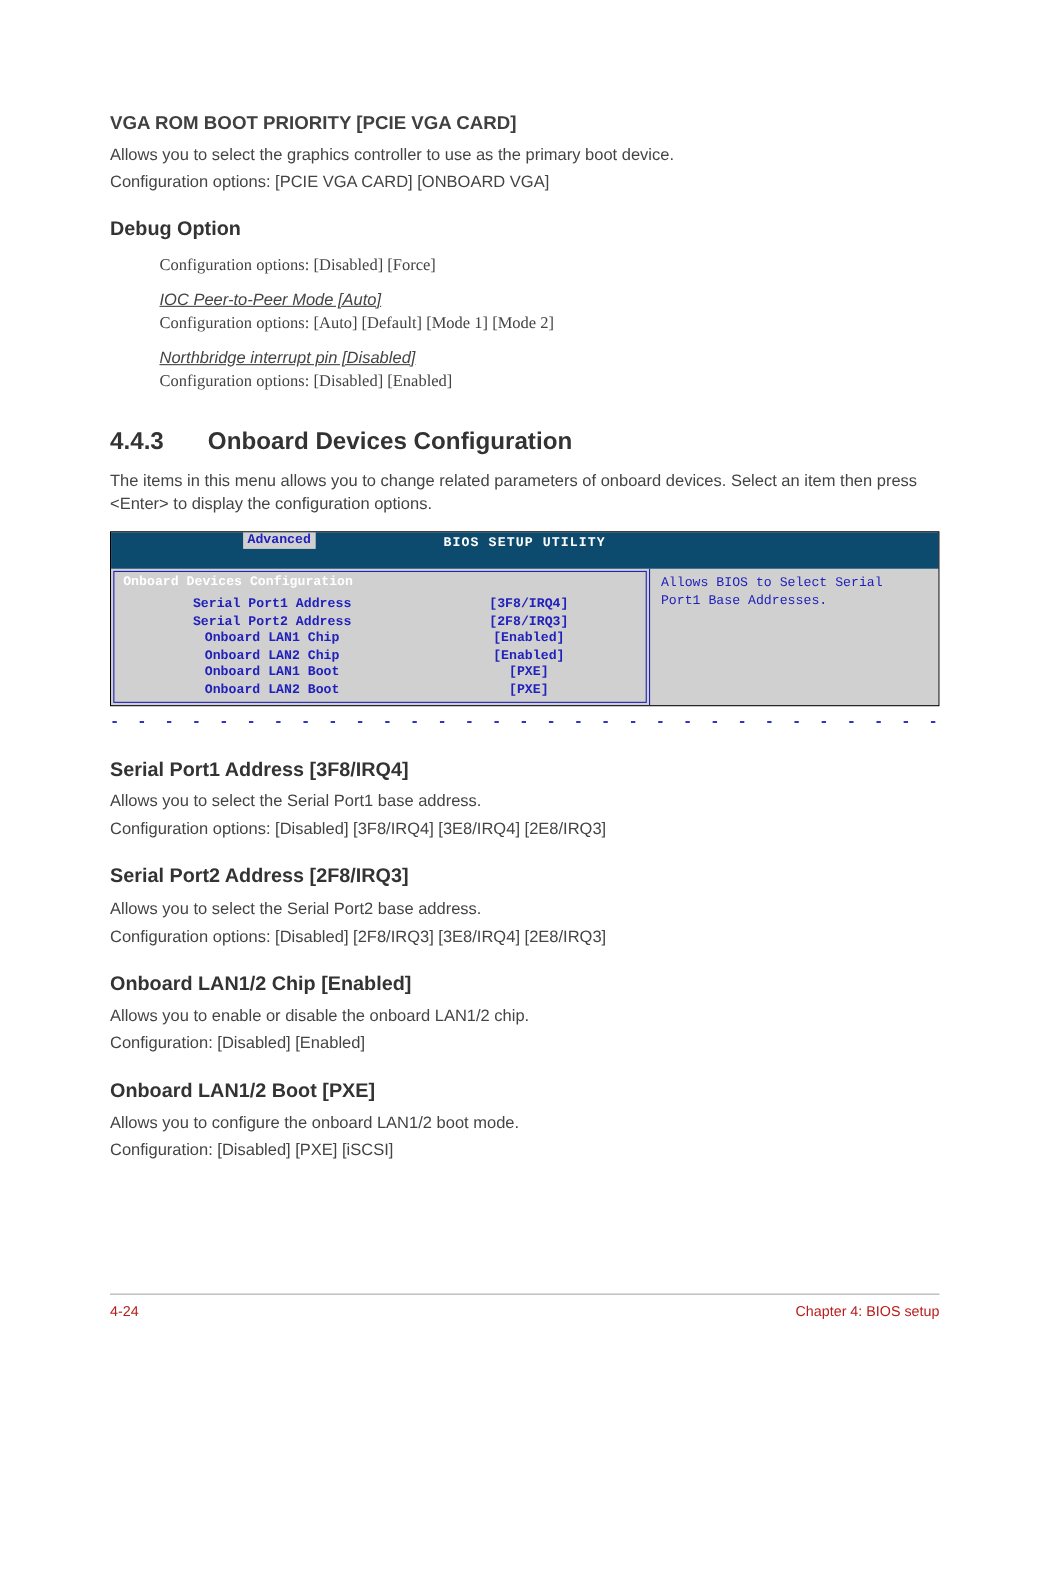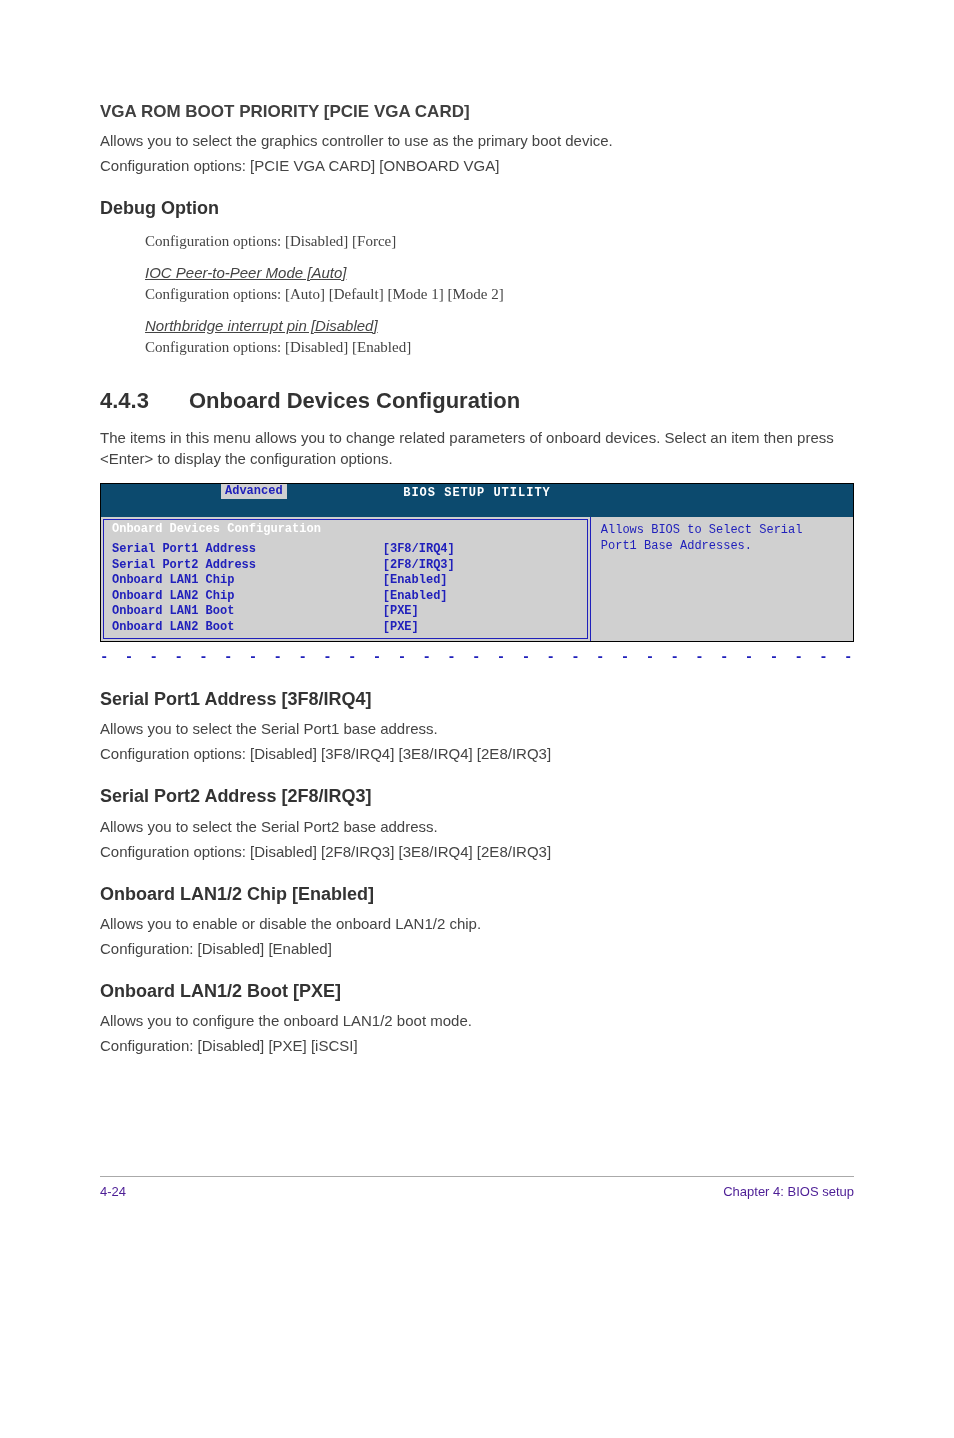--- a/index.html
+++ b/index.html
@@ -105,20 +105,21 @@
   }
   .bios-left-title {
     color: #ffffff;
     font-weight: bold;
     margin-bottom: 4px;
   }
   .bios-row {
     display: flex;
     color: #2020bb;
     font-weight: bold;
+    text-align: center;
   }
   .bios-row .lbl { width: 58%; }
   .bios-row .val { width: 42%; }
   .bios-right {
     width: 35%;
     border-left: 1px solid #2020bb;
     padding: 6px 10px;
     color: #2020bb;
     font-weight: normal;
   }
@@ -134,21 +135,21 @@
   }
 
   
   .footer {
     margin-top: 120px;
     border-top: 1px solid #aaa;
     padding-top: 6px;
     display: flex;
     justify-content: space-between;
     font-size: 13px;
-    color: #4c1d95;
+    color: #b91c1c;
   }
 </style>
 </head>
 <body>
 
 <h3 class="upper">VGA ROM BOOT PRIORITY [PCIE VGA CARD]</h3>
 <p>Allows you to select the graphics controller to use as the primary boot device.</p>
 <p>Configuration options: [PCIE VGA CARD] [ONBOARD VGA]</p>
 
 <h3 class="section">Debug Option</h3>

